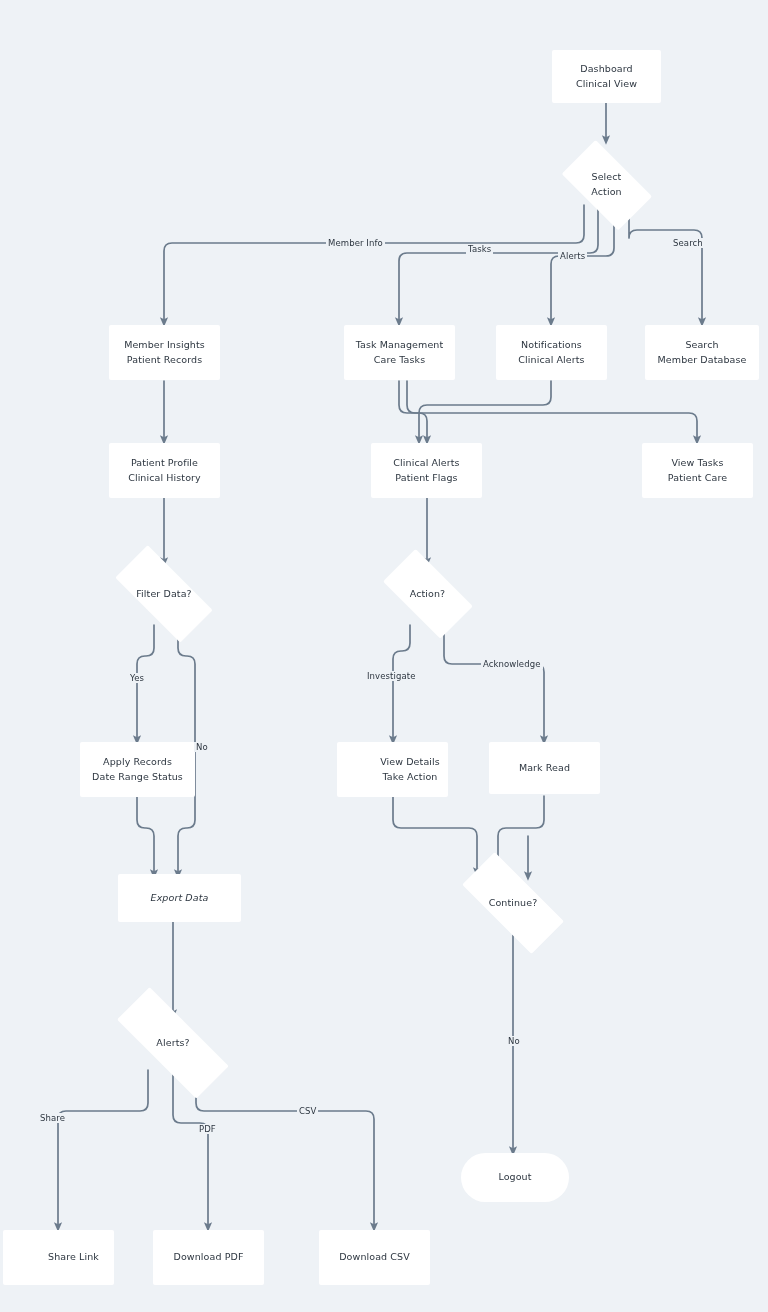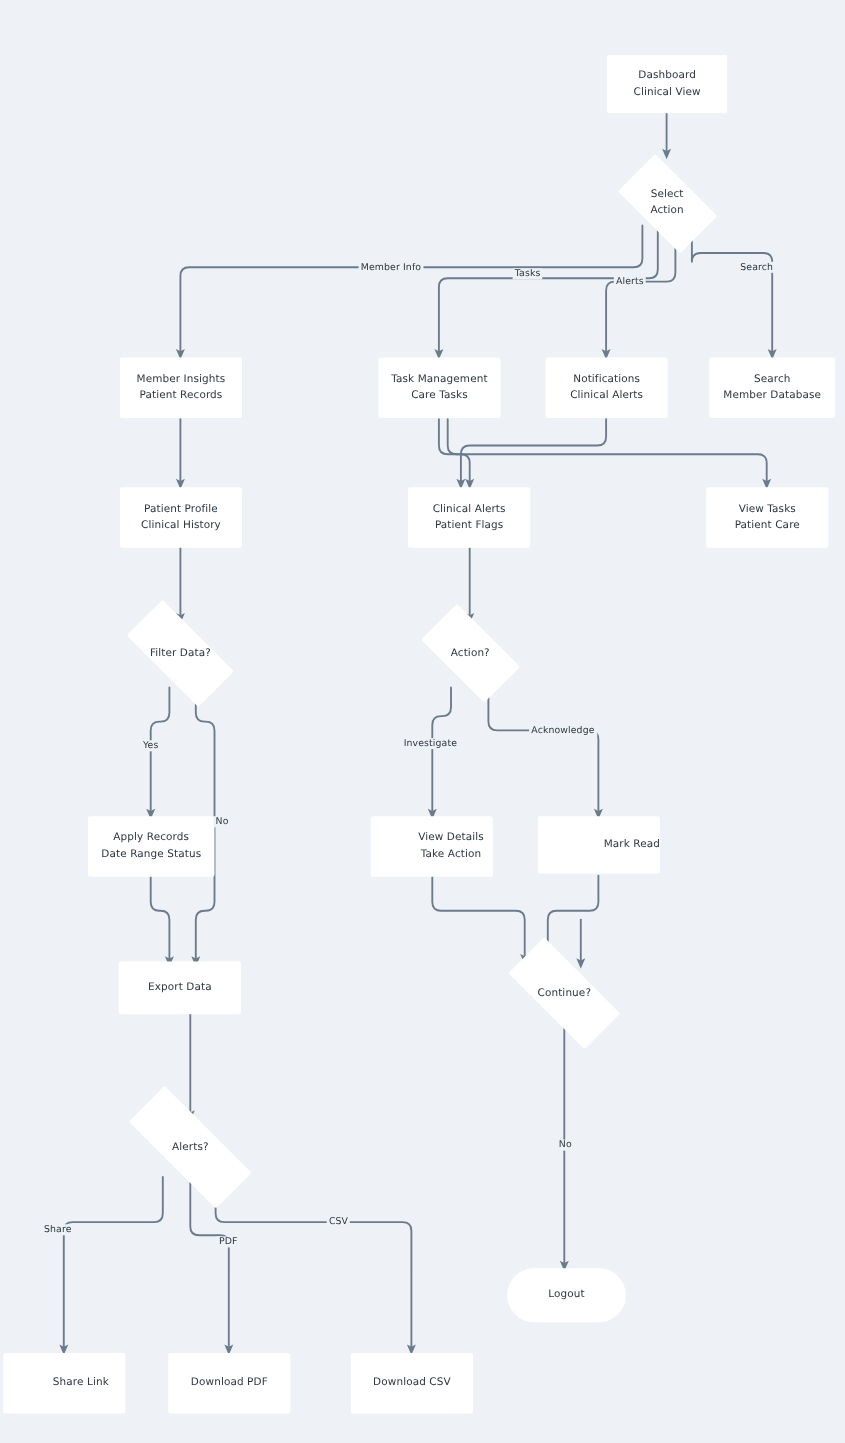--- a/index.html
+++ b/index.html
@@ -200,25 +200,25 @@
   <div class="node rect" style="left:80px; top:742px; width:115px; height:55px;">
     <span class="label">Apply Records</span>
     <span class="label">Date Range Status</span>
   </div>
 
   <div class="node rect" style="left:337px; top:742px; width:111px; height:55px;padding-left:35px;">
     <span class="label">View Details</span>
     <span class="label">Take Action</span>
   </div>
 
-  <div class="node rect" style="left:489px; top:742px; width:111px; height:52px;align-items:flex-end;">
+  <div class="node rect" style="left:489px; top:742px; width:111px; height:52px;">
     <span class="label">Mark Read</span>
   </div>
 
-  <div class="node rect" style="left:108px; top:874px; width:111px; height:48px;">
+  <div class="node rect" style="left:118px; top:874px; width:123px; height:48px;font-style:italic;">
     <span class="label">Export Data</span>
   </div>
 
   <div class="node diamond" style="left:445px; top:871px; width:136px; height:64px;">
     <span class="dshape"></span>
     <span class="label">Continue?</span>
   </div>
 
   <div class="node diamond" style="left:95px; top:1011px; width:156px; height:64px;">
     <span class="dshape"></span>

